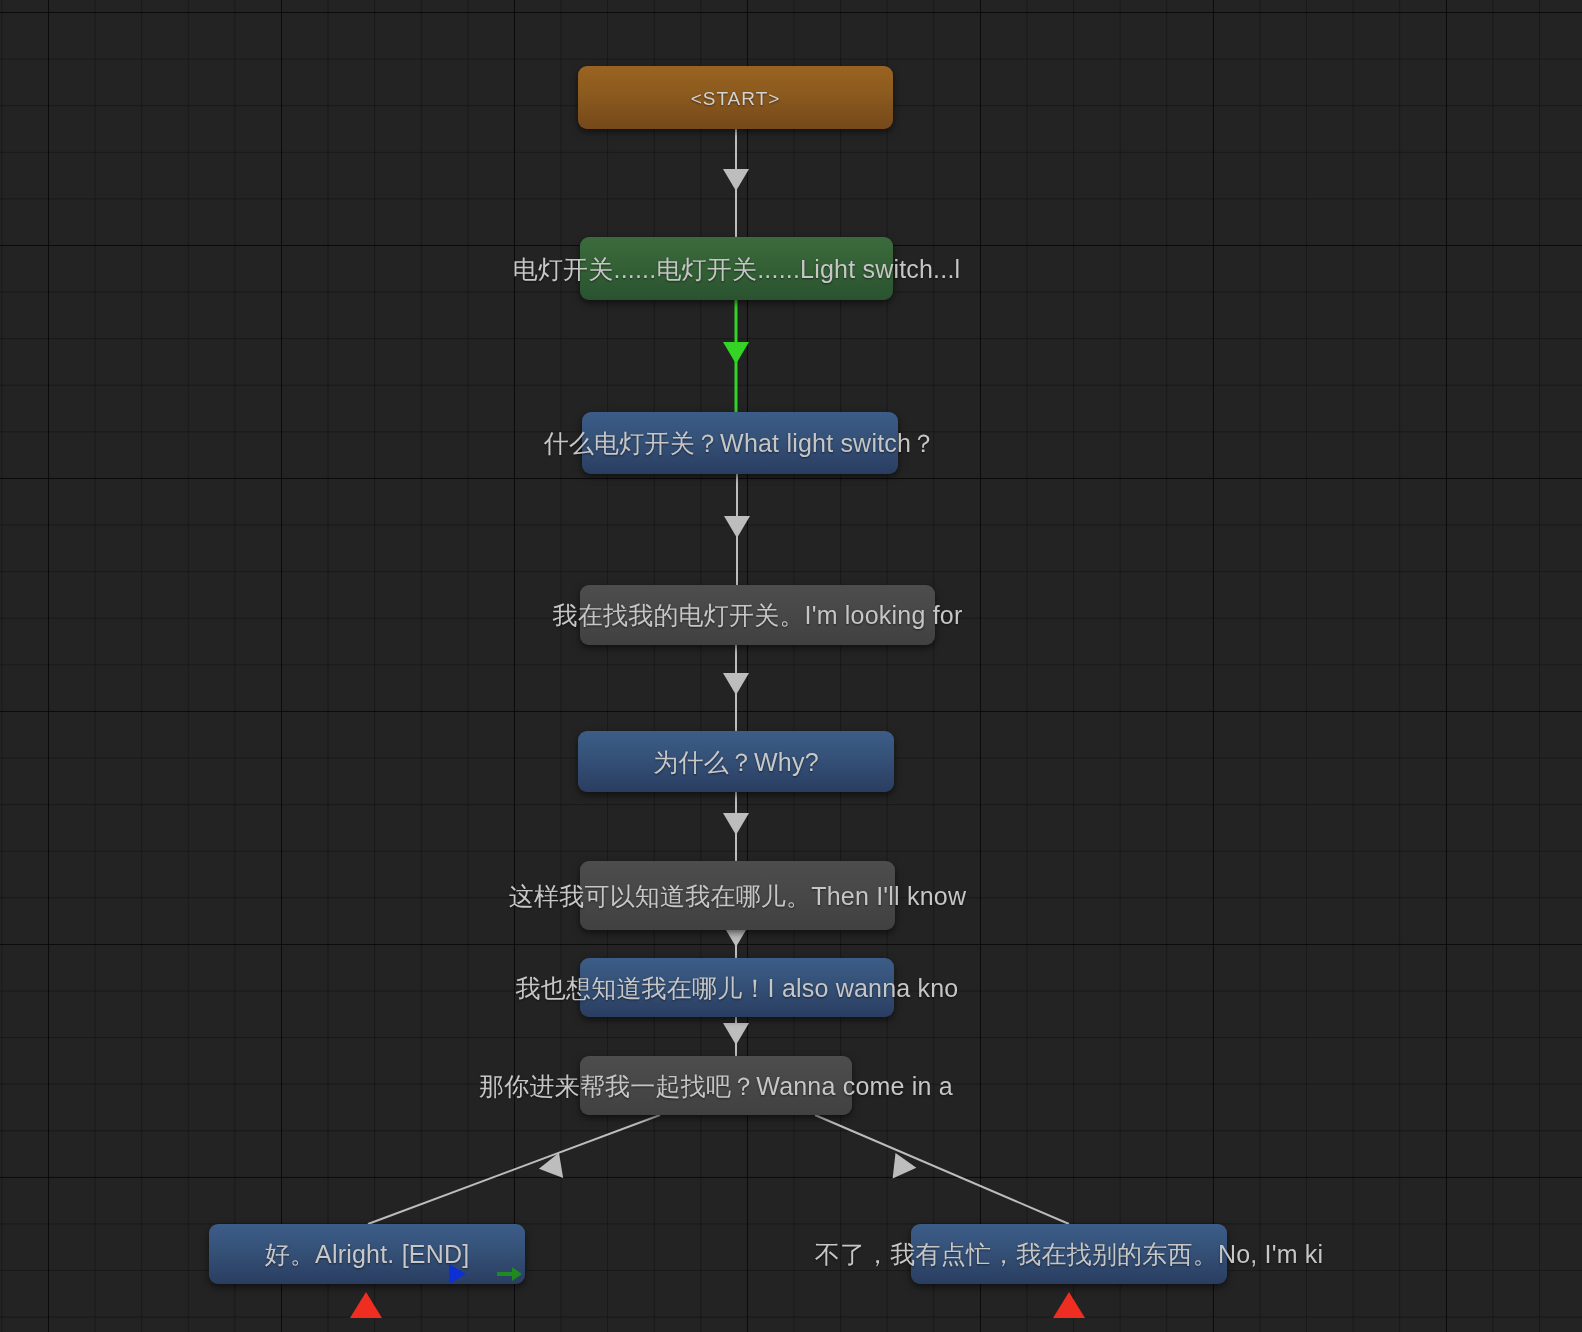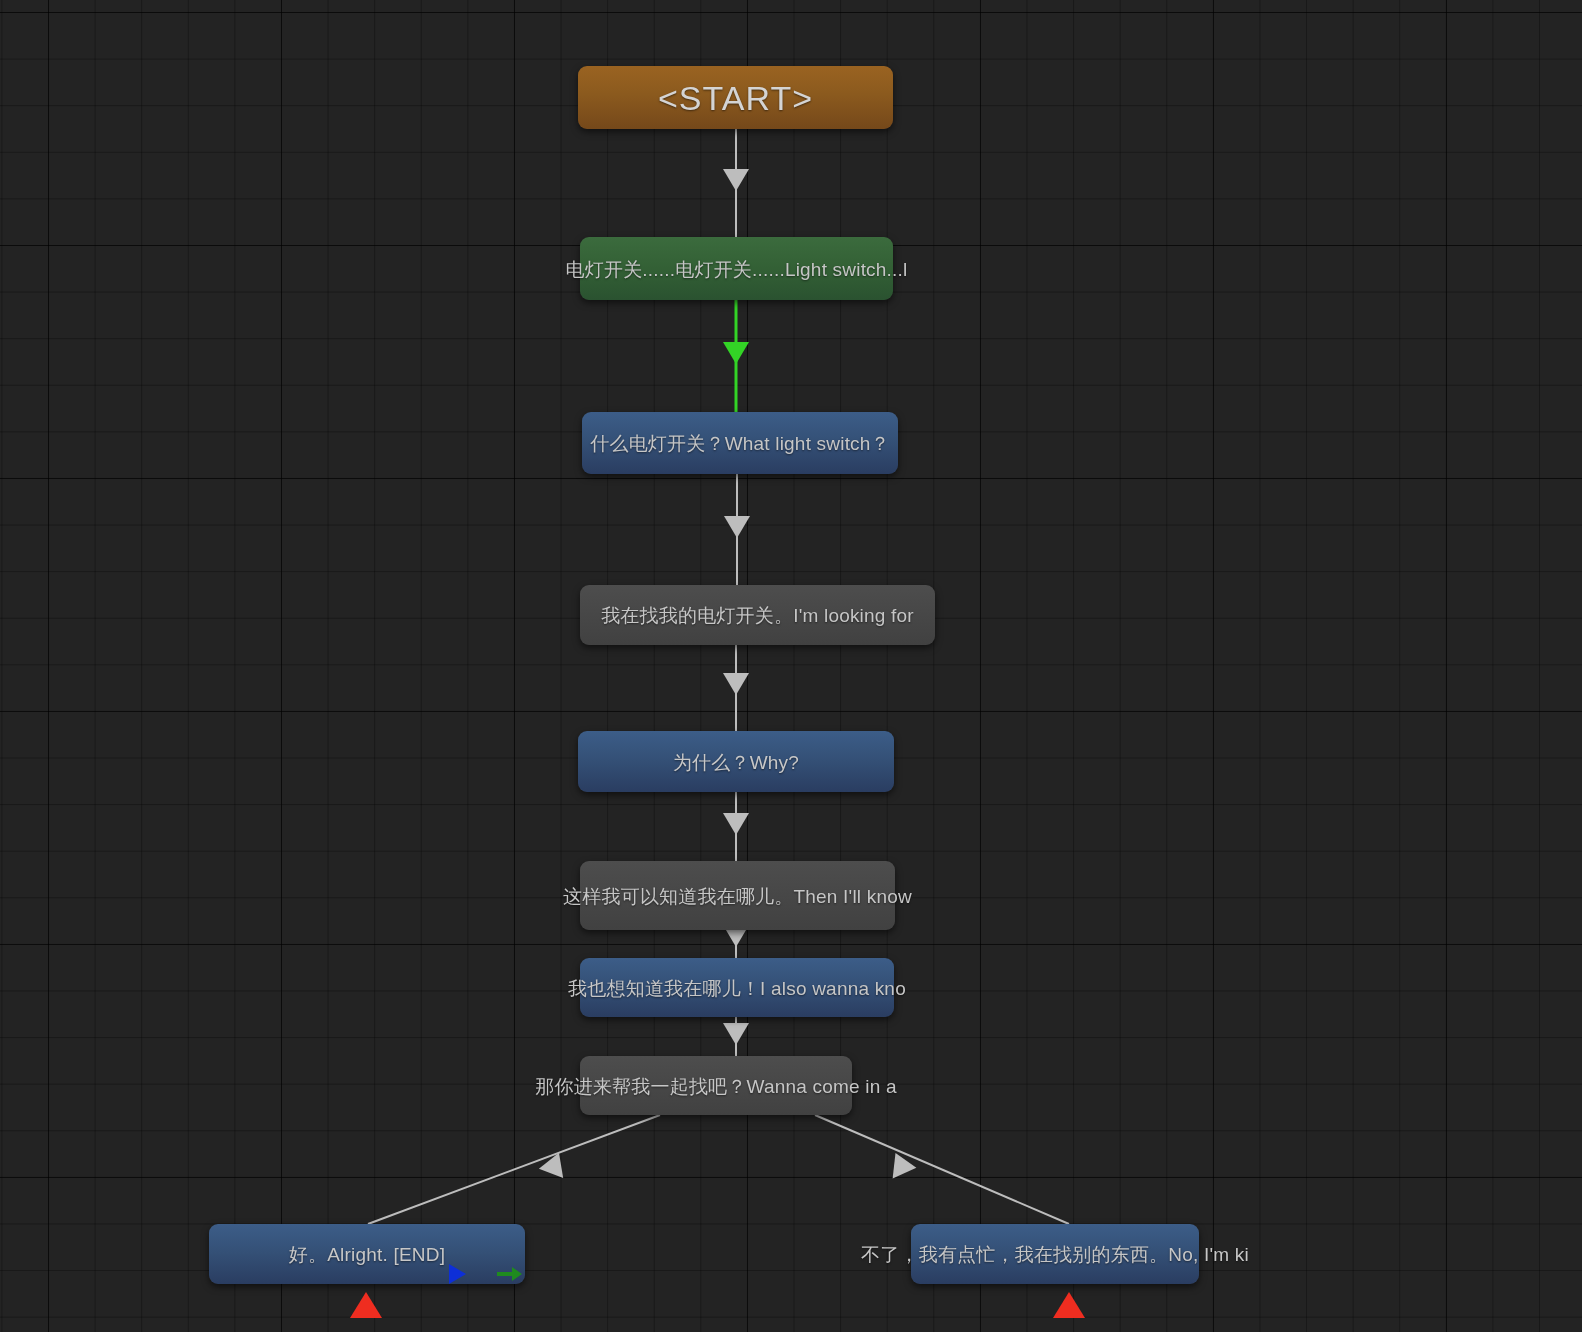--- a/index.html
+++ b/index.html
@@ -26,31 +26,31 @@
     border-radius:9px;
     box-sizing:border-box;
     display:flex;align-items:center;justify-content:center;
     box-shadow:0 3px 7px rgba(0,0,0,0.55);
   }
   .node .label{
     position:absolute;left:50%;top:50%;
     transform:translate(-50%,-50%);
     white-space:nowrap;
     color:#c8c8c8;
-    font-size:19px;
+    font-size:25px;
     letter-spacing:0.2px;
     line-height:1;
     text-shadow:0 1px 2px rgba(0,0,0,0.5);
   }
   .node.clip .label{ color:#c6c6c6; }
 
   .n-start{
     background:linear-gradient(to bottom,#9a6321 0%,#8b5a1e 45%,#75481a 100%);
   }
-  .n-start .label{ color:#d4d4d4; font-size:34px; letter-spacing:1px;}
+  .n-start .label{ color:#d4d4d4; font-size:19px; letter-spacing:1px;}
   .n-green{
     background:linear-gradient(to bottom,#3b6b3d 0%,#336035 50%,#2a5230 100%);
   }
   .n-blue{
     background:linear-gradient(to bottom,#3c5d88 0%,#345076 48%,#2a3d61 100%);
     text-align:center;
   }
   .n-gray{
     background:linear-gradient(to bottom,#4d4d4d 0%,#474747 50%,#414141 100%);
   }
@@ -134,21 +134,21 @@
       </div>
       <div class="node n-blue clip" style="left: 580px; top: 958px; width: 314px; height: 59px; padding-left: 42px;">
         <div class="label">我也想知道我在哪儿！I also wanna kno</div>
       </div>
       <div class="node n-gray clip" style="left: 580px; top: 1056px; width: 272px; height: 59px;">
         <div class="label">那你进来帮我一起找吧？Wanna come in a</div>
       </div>
       <div class="node n-blue" style="left: 209px; top: 1224px; width: 316px; height: 60px; padding-left: 31px;">
         <div class="label">好。Alright. [END]</div>
       </div>
-      <div class="node n-blue clip" style="left: 911px; top: 1224px; width: 288px; height: 60px;">
+      <div class="node n-blue clip" style="left: 911px; top: 1224px; width: 316px; height: 60px;">
         <div class="label">不了，我有点忙，我在找别的东西。No, I'm ki</div>
       </div>
     </div>
   <div id="marker-layer">
       <div class="badge" style="left: 350px; top: 1292px;">
         <div class="tri-red" style="border-bottom-color: rgb(239, 45, 32);"></div>
       </div>
       <div class="badge" style="left: 449px; top: 1264px;">
         <div class="play-blue" style="border-left-color: rgb(13, 47, 216);"></div>
       </div>

